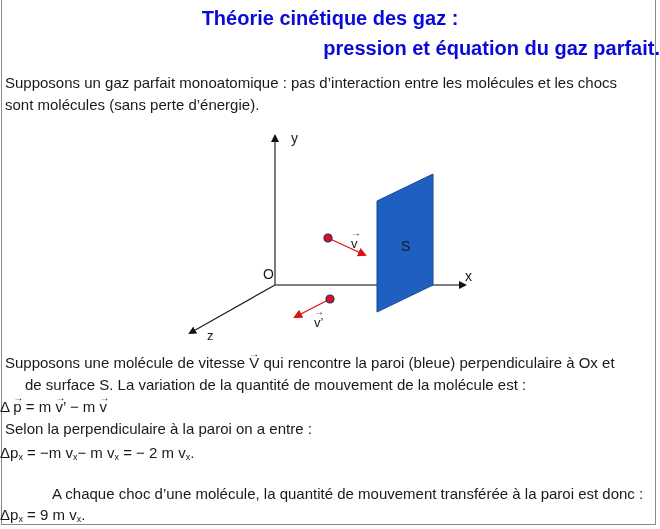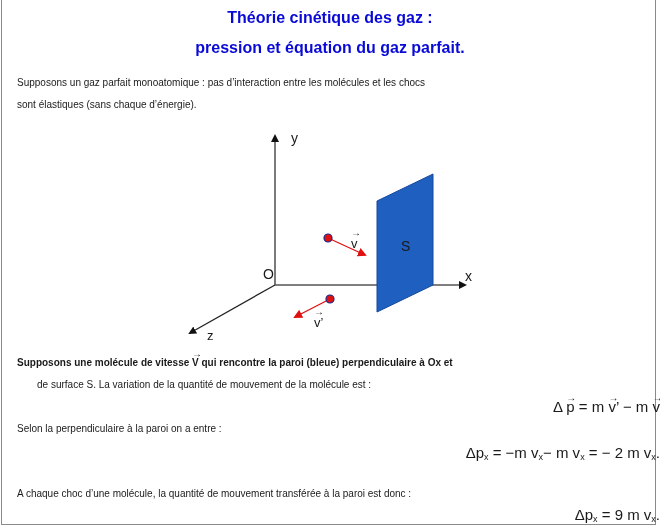--- a/index.html
+++ b/index.html
@@ -1,37 +1,37 @@
 <!DOCTYPE html>
 <html><head>
 <meta charset="utf-8">
 <style>
   html, body { margin:0; padding:0; background:#ffffff; }
   body { width:660px; height:529px; overflow:hidden; position:relative; font-family:"Liberation Sans", "DejaVu Sans", sans-serif; color:#1a1a1a; }
   .frame { position:absolute; left:1px; top:0; width:655px; height:525px; border:1px solid #8a8a8a; border-top:none; box-sizing:border-box; }
-  .title { position:absolute; left:0; width:660px; text-align:center; color:#0a0ad8; font-weight:bold; font-size:16px; line-height:28px; }
+  .title { position:absolute; left:0; width:660px; text-align:center; color:#0a0ad8; font-weight:bold; font-size:20px; line-height:28px; }
   .t1 { top:4px; }
-  .t2 { top:34px; }
-  .p { position:absolute; left:17px; font-size:10px; line-height:21px; white-space:nowrap; }
-  .eq { position:absolute; left:0; width:660px; text-align:right; font-size:15px; line-height:20px; white-space:nowrap; }
+  .t2 { top:34px;text-align:right; }
+  .p { position:absolute; left:5px; font-size:15px; line-height:21px; white-space:nowrap; }
+  .eq { position:absolute; left:0; width:660px; text-align:left; font-size:15px; line-height:20px; white-space:nowrap; }
   .vec { position:relative; display:inline-block; }
   .vec::before { content:"\2192"; position:absolute; left:0; right:0; top:-9px; font-size:10px; text-align:center; }
   sub { font-size:9px; vertical-align:-2px; }
   svg { position:absolute; left:0; top:0; }
 </style>
 </head>
 <body>
 
 <div class="frame"></div>
 
 <div class="title t1">Théorie cinétique des gaz :</div>
 <div class="title t2">pression et équation du gaz parfait.</div>
 
 <div class="p" style="top:72px;">Supposons un gaz parfait monoatomique : pas d’interaction entre les molécules et les chocs</div>
-<div class="p" style="top:94px;">sont élastiques (sans chaque d’énergie).</div>
+<div class="p" style="top:94px;">sont molécules (sans perte d’énergie).</div>
 
 <svg width="660" height="529">
   <defs>
     <marker id="blk" markerWidth="8" markerHeight="8" refX="6" refY="4" orient="auto" markerUnits="userSpaceOnUse">
       <path d="M0,0 L8,4 L0,8 z" fill="#111"></path>
     </marker>
     <marker id="red" markerWidth="9" markerHeight="9" refX="7" refY="4.5" orient="auto" markerUnits="userSpaceOnUse">
       <path d="M0,0 L9,4.5 L0,9 z" fill="#e01010"></path>
     </marker>
   </defs>
@@ -52,24 +52,24 @@
 </svg>
 
 <div style="position:absolute; left:291px; top:130px; font-size:14px;">y</div>
 <div style="position:absolute; left:465px; top:268px; font-size:14px;">x</div>
 <div style="position:absolute; left:207px; top:328px; font-size:13px;">z</div>
 <div style="position:absolute; left:263px; top:266px; font-size:14px;">O</div>
 <div style="position:absolute; left:401px; top:238px; font-size:14px;">S</div>
 <div style="position:absolute; left:351px; top:236px; font-size:13px;"><span class="vec">v</span></div>
 <div style="position:absolute; left:314px; top:315px; font-size:13px;"><span class="vec">v’</span></div>
 
-<div class="p" style="top:352px;font-weight:bold;"><span>Supposons une molécule de vitesse </span><span class="vec">V</span><span>  qui rencontre la paroi (bleue)  perpendiculaire à Ox et</span></div>
+<div class="p" style="top:352px;"><span>Supposons une molécule de vitesse </span><span class="vec">V</span><span>  qui rencontre la paroi (bleue)  perpendiculaire à Ox et</span></div>
 <div class="p" style="top:374px;margin-left:20px;">de surface S. La variation de la quantité de mouvement de la molécule est :</div>
 
 <div class="eq" style="top:397px;"><span>Δ </span><span class="vec">p</span><span> = m </span><span class="vec">v</span><span>’ − m </span><span class="vec">v</span></div>
 
 <div class="p" style="top:418px;">Selon la perpendiculaire à la paroi on a entre :</div>
 
 <div class="eq" style="top:443px;"><span>Δp</span><sub>x</sub><span> = −m v</span><sub>x</sub><span>− m v</span><sub>x</sub><span> = − 2 m v</span><sub>x</sub><span>.</span></div>
 
-<div class="p" style="top:483px;">A chaque choc d’une molécule, la quantité de mouvement transférée à la paroi est donc :</div>
+<div class="p" style="top:483px;margin-left:47px;">A chaque choc d’une molécule, la quantité de mouvement transférée à la paroi est donc :</div>
 
 <div class="eq" style="top:505px;"><span>Δp</span><sub>x</sub><span> = 9 m v</span><sub>x</sub><span>.</span></div>
 
 </body></html>

